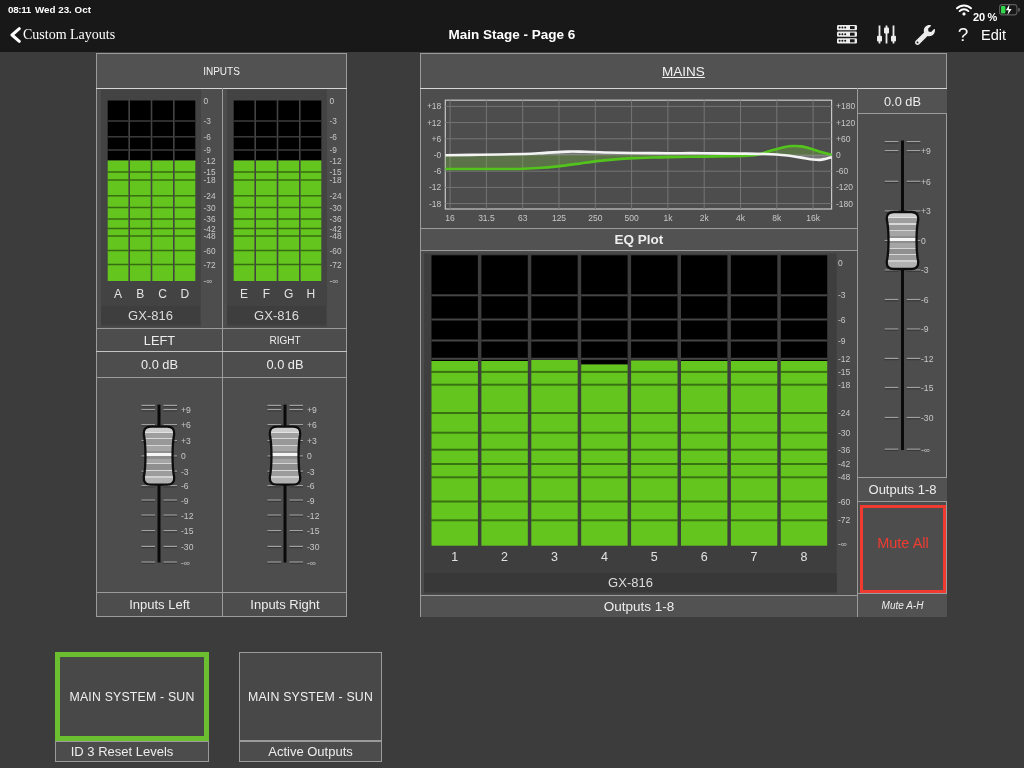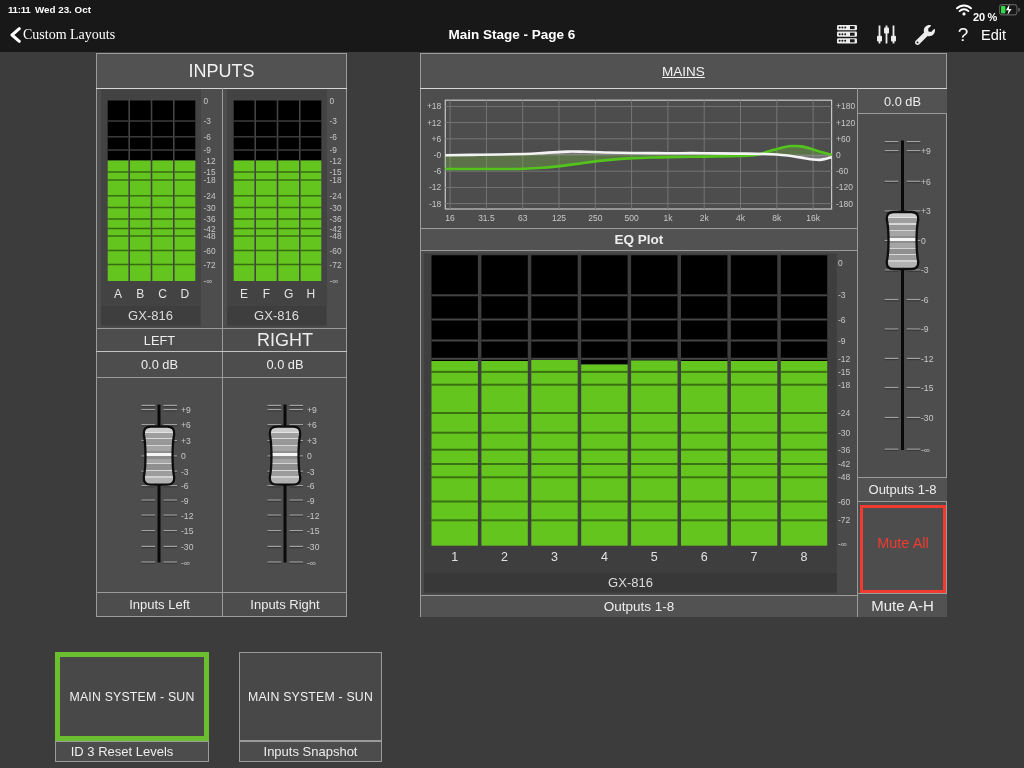--- a/index.html
+++ b/index.html
@@ -1,14 +1,14 @@
 <!DOCTYPE html>
 <html><head><meta charset="utf-8"><style>html,body{margin:0;padding:0;}body{width:1024px;height:768px;background:#3c3c3c;font-family:"Liberation Sans",sans-serif;position:relative;overflow:hidden;}div{box-sizing:border-box;}</style></head><body>
 <div style="position:absolute;left:0px;top:0px;width:1024px;height:52px;background:#181818;"></div>
-<div style="position:absolute;left:8px;top:2px;width:60px;height:15px;display:flex;align-items:center;justify-content:flex-start;font-size:9.8px;color:#fff;font-weight:700;letter-spacing:-0.3px;">11:11</div>
+<div style="position:absolute;left:8px;top:2px;width:60px;height:15px;display:flex;align-items:center;justify-content:flex-start;font-size:9.8px;color:#fff;font-weight:700;letter-spacing:-0.3px;">08:11</div>
 <div style="position:absolute;left:35px;top:2px;width:100px;height:15px;display:flex;align-items:center;justify-content:flex-start;font-size:9.8px;color:#fff;font-weight:700;letter-spacing:0;">Wed 23. Oct</div>
 <svg style="position:absolute;left:956px;top:4px" width="16" height="12">
 <path d="M1 4.3 A10 10 0 0 1 15 4.3" stroke="#fff" stroke-width="1.9" fill="none" stroke-linecap="round"></path>
 <path d="M3.6 7.1 A6.3 6.3 0 0 1 12.4 7.1" stroke="#fff" stroke-width="1.9" fill="none" stroke-linecap="round"></path>
 <circle cx="8" cy="9.9" r="1.6" fill="#fff"></circle>
   </svg>
 <div style="position:absolute;left:973px;top:9px;width:30px;height:15px;display:flex;align-items:center;justify-content:flex-start;font-size:11px;color:#fff;font-weight:700;letter-spacing:0;">20 %</div>
 <svg style="position:absolute;left:999px;top:3.5px" width="22" height="12">
 <rect x="0.6" y="0.6" width="17.3" height="10.3" rx="2.6" fill="none" stroke="#5c5c5c" stroke-width="1.1"></rect>
 <rect x="2" y="2" width="4.4" height="7.5" rx="1" fill="#32d74b"></rect>
@@ -45,21 +45,21 @@
 <rect x="7" y="2.6" width="5" height="5.8" rx="1" fill="#ececec"></rect>
 <rect x="14" y="10.8" width="5" height="5.8" rx="1" fill="#ececec"></rect>
   </svg>
 <svg style="position:absolute;left:915px;top:25px" width="20" height="20" viewBox="0 0 512 512">
 <path fill="#ececec" d="M507.73 109.1c-2.24-9.03-13.54-12.09-20.12-5.51l-74.36 74.36-67.88-11.31-11.31-67.88 74.36-74.36c6.62-6.62 3.43-17.9-5.66-20.16-47.38-11.74-99.55.91-136.58 37.93-39.64 39.64-50.55 97.1-34.05 147.2L18.74 402.76c-24.99 24.99-24.99 65.51 0 90.5 24.99 24.99 65.51 24.99 90.5 0l213.21-213.21c50.12 16.71 107.47 5.68 147.37-34.22 37.07-37.07 49.7-89.32 37.91-136.73zM64 472c-13.25 0-24-10.75-24-24 0-13.26 10.75-24 24-24s24 10.74 24 24c0 13.25-10.75 24-24 24z"></path>
   </svg>
 <div style="position:absolute;left:952px;top:22px;width:22px;height:26px;display:flex;align-items:center;justify-content:center;font-size:19px;color:#fff;font-weight:400;letter-spacing:0;">?</div>
 <div style="position:absolute;left:981px;top:24px;width:40px;height:21px;display:flex;align-items:center;justify-content:flex-start;font-size:14.5px;color:#fff;font-weight:400;letter-spacing:0;">Edit</div>
 <div style="position:absolute;left:96px;top:53px;width:251px;height:564px;border:1px solid #9b9b9b;"></div>
 <div style="position:absolute;left:97px;top:54px;width:249px;height:34px;background:#525252;"></div>
-<div style="position:absolute;left:97px;top:54px;width:249px;height:34px;display:flex;align-items:center;justify-content:center;font-size:18px;color:#f2f2f2;font-weight:400;letter-spacing:0;">INPUTS</div>
+<div style="position:absolute;left:97px;top:54px;width:249px;height:34px;display:flex;align-items:center;justify-content:center;font-size:10px;color:#f2f2f2;font-weight:400;letter-spacing:0;">INPUTS</div>
 <div style="position:absolute;left:96px;top:87.7px;width:251px;height:1.6px;background:#d6d6d6;"></div>
 <div style="position:absolute;left:222px;top:88px;width:1px;height:529px;background:#9b9b9b;"></div>
 <div style="position:absolute;left:97px;top:89px;width:125px;height:527px;background:#4d4d4d;"></div>
 <div style="position:absolute;left:223px;top:89px;width:123px;height:527px;background:#4d4d4d;"></div>
 <svg style="position:absolute;left:97px;top:88.0px" width="126" height="242">
     <rect x="4" y="1.5" width="100" height="237" fill="#434343"></rect>
     <rect x="10.7" y="12.5" width="20.7" height="60.0" fill="#000"></rect>
     <rect x="10.7" y="72.5" width="20.7" height="120.5" fill="#64c51e"></rect>
     <rect x="10.7" y="32.25" width="20.7" height="1.5" fill="#3c3c3c"></rect>
     <rect x="10.7" y="48.05000000000001" width="20.7" height="1.5" fill="#3c3c3c"></rect>
@@ -215,21 +215,21 @@
 <div style="position:absolute;left:174.95px;top:285px;width:20px;height:17px;display:flex;align-items:center;justify-content:center;font-size:12px;color:#e3e3e3;">D</div>
 <div style="position:absolute;left:234.05px;top:285px;width:20px;height:17px;display:flex;align-items:center;justify-content:center;font-size:12px;color:#e3e3e3;">E</div>
 <div style="position:absolute;left:256.35px;top:285px;width:20px;height:17px;display:flex;align-items:center;justify-content:center;font-size:12px;color:#e3e3e3;">F</div>
 <div style="position:absolute;left:278.65px;top:285px;width:20px;height:17px;display:flex;align-items:center;justify-content:center;font-size:12px;color:#e3e3e3;">G</div>
 <div style="position:absolute;left:300.95px;top:285px;width:20px;height:17px;display:flex;align-items:center;justify-content:center;font-size:12px;color:#e3e3e3;">H</div>
 <div style="position:absolute;left:96px;top:328px;width:251px;height:1px;background:#9b9b9b;"></div>
 <div style="position:absolute;left:96px;top:351px;width:251px;height:1.3px;background:#c4c4c4;"></div>
 <div style="position:absolute;left:96px;top:377px;width:251px;height:1px;background:#9b9b9b;"></div>
 <div style="position:absolute;left:96px;top:592px;width:251px;height:1px;background:#9b9b9b;"></div>
 <div style="position:absolute;left:97px;top:329px;width:125px;height:22px;display:flex;align-items:center;justify-content:center;font-size:12.8px;color:#ededed;font-weight:400;letter-spacing:0;">LEFT</div>
-<div style="position:absolute;left:223px;top:329px;width:124px;height:22px;display:flex;align-items:center;justify-content:center;font-size:18px;color:#ededed;font-weight:400;letter-spacing:0;">RIGHT</div>
+<div style="position:absolute;left:223px;top:329px;width:124px;height:22px;display:flex;align-items:center;justify-content:center;font-size:10px;color:#ededed;font-weight:400;letter-spacing:0;">RIGHT</div>
 <div style="position:absolute;left:97px;top:352px;width:125px;height:25px;display:flex;align-items:center;justify-content:center;font-size:12.8px;color:#ededed;font-weight:400;letter-spacing:0;">0.0 dB</div>
 <div style="position:absolute;left:223px;top:352px;width:124px;height:25px;display:flex;align-items:center;justify-content:center;font-size:12.8px;color:#ededed;font-weight:400;letter-spacing:0;">0.0 dB</div>
 <div style="position:absolute;left:97px;top:593px;width:125px;height:23px;display:flex;align-items:center;justify-content:center;font-size:13px;color:#ededed;font-weight:400;letter-spacing:0;">Inputs Left</div>
 <div style="position:absolute;left:223px;top:593px;width:124px;height:23px;display:flex;align-items:center;justify-content:center;font-size:13px;color:#ededed;font-weight:400;letter-spacing:0;">Inputs Right</div>
 <svg style="position:absolute;left:96px;top:398px" width="126" height="172">
     <rect x="45.5" y="6.800000000000011" width="13.5" height="1.2" fill="#bdbdbd" opacity="0.75"></rect>
     <rect x="45.5" y="8.00000000000001" width="13.5" height="1.2" fill="#2c2c2c" opacity="0.6"></rect>
     <rect x="67.5" y="6.800000000000011" width="13.5" height="1.2" fill="#bdbdbd" opacity="0.75"></rect>
     <rect x="67.5" y="8.00000000000001" width="13.5" height="1.2" fill="#2c2c2c" opacity="0.6"></rect>
     <rect x="45.5" y="11" width="13.5" height="1.2" fill="#bdbdbd" opacity="0.75"></rect>
@@ -759,20 +759,20 @@
     <path d="M35.8,82.0 L53.2,82.0 Q60.8,82.0 60.2,89.5 C58.0,100.2 58.0,120.8 60.2,131.5 Q60.8,139.0 53.2,139.0 L35.8,139.0 Q28.2,139.0 28.8,131.5 C31.1,120.8 31.1,100.2 28.8,89.5 Q28.2,82.0 35.8,82.0 Z" fill="url(#kM)" stroke="#0d0d0d" stroke-width="2.3"></path>
   </svg>
 <div style="position:absolute;left:858px;top:477px;width:89px;height:1px;background:#9b9b9b;"></div>
 <div style="position:absolute;left:858px;top:478px;width:89px;height:23px;background:#525252;"></div>
 <div style="position:absolute;left:858px;top:478px;width:89px;height:23px;display:flex;align-items:center;justify-content:center;font-size:13px;color:#ededed;font-weight:400;letter-spacing:0;">Outputs 1-8</div>
 <div style="position:absolute;left:858px;top:501px;width:89px;height:1px;background:#9b9b9b;"></div>
 <div style="position:absolute;left:859.6px;top:504.6px;width:86.8px;height:88px;border:3px solid #f23b30;"></div>
 <div style="position:absolute;left:859.6px;top:504.6px;width:86.8px;height:76px;display:flex;align-items:center;justify-content:center;font-size:14.5px;color:#f23b30;font-weight:400;letter-spacing:0;">Mute All</div>
 <div style="position:absolute;left:858px;top:592.6px;width:89px;height:1px;background:#9b9b9b;"></div>
 <div style="position:absolute;left:858px;top:594px;width:89px;height:23px;background:#525252;"></div>
-<div style="position:absolute;left:858px;top:594px;width:89px;height:23px;display:flex;align-items:center;justify-content:center;font-size:15px;color:#ededed;font-weight:400;letter-spacing:0;">Mute A-H</div>
+<div style="position:absolute;left:858px;top:594px;width:89px;height:23px;display:flex;align-items:center;justify-content:center;font-size:10px;color:#ededed;font-weight:400;letter-spacing:0;font-style:italic;">Mute A-H</div>
 <div style="position:absolute;left:55px;top:652.3px;width:154px;height:89px;background:#484848;border:5px solid #6abe30;"></div>
 <div style="position:absolute;left:55px;top:652.3px;width:154px;height:89px;display:flex;align-items:center;justify-content:center;font-size:12.3px;color:#f0f0f0;font-weight:400;letter-spacing:0.2px;">MAIN SYSTEM - SUN</div>
 <div style="position:absolute;left:55px;top:741.3px;width:154px;height:20.4px;background:#4c4c4c;border:1px solid #9b9b9b;"></div>
 <div style="position:absolute;left:55px;top:741.3px;width:134px;height:20.4px;display:flex;align-items:center;justify-content:center;font-size:13px;color:#ededed;font-weight:400;letter-spacing:0;">ID 3 Reset Levels</div>
 <div style="position:absolute;left:239px;top:652.3px;width:143px;height:89px;background:#484848;border:1.5px solid #9b9b9b;"></div>
 <div style="position:absolute;left:239px;top:652.3px;width:143px;height:89px;display:flex;align-items:center;justify-content:center;font-size:12.3px;color:#f0f0f0;font-weight:400;letter-spacing:0.2px;">MAIN SYSTEM - SUN</div>
 <div style="position:absolute;left:239px;top:741.3px;width:143px;height:20.4px;background:#4c4c4c;border:1px solid #9b9b9b;"></div>
-<div style="position:absolute;left:239px;top:741.3px;width:143px;height:20.4px;display:flex;align-items:center;justify-content:center;font-size:13px;color:#ededed;font-weight:400;letter-spacing:0;">Inputs Snapshot</div>
+<div style="position:absolute;left:239px;top:741.3px;width:143px;height:20.4px;display:flex;align-items:center;justify-content:center;font-size:13px;color:#ededed;font-weight:400;letter-spacing:0;">Active Outputs</div>
 </body></html>

